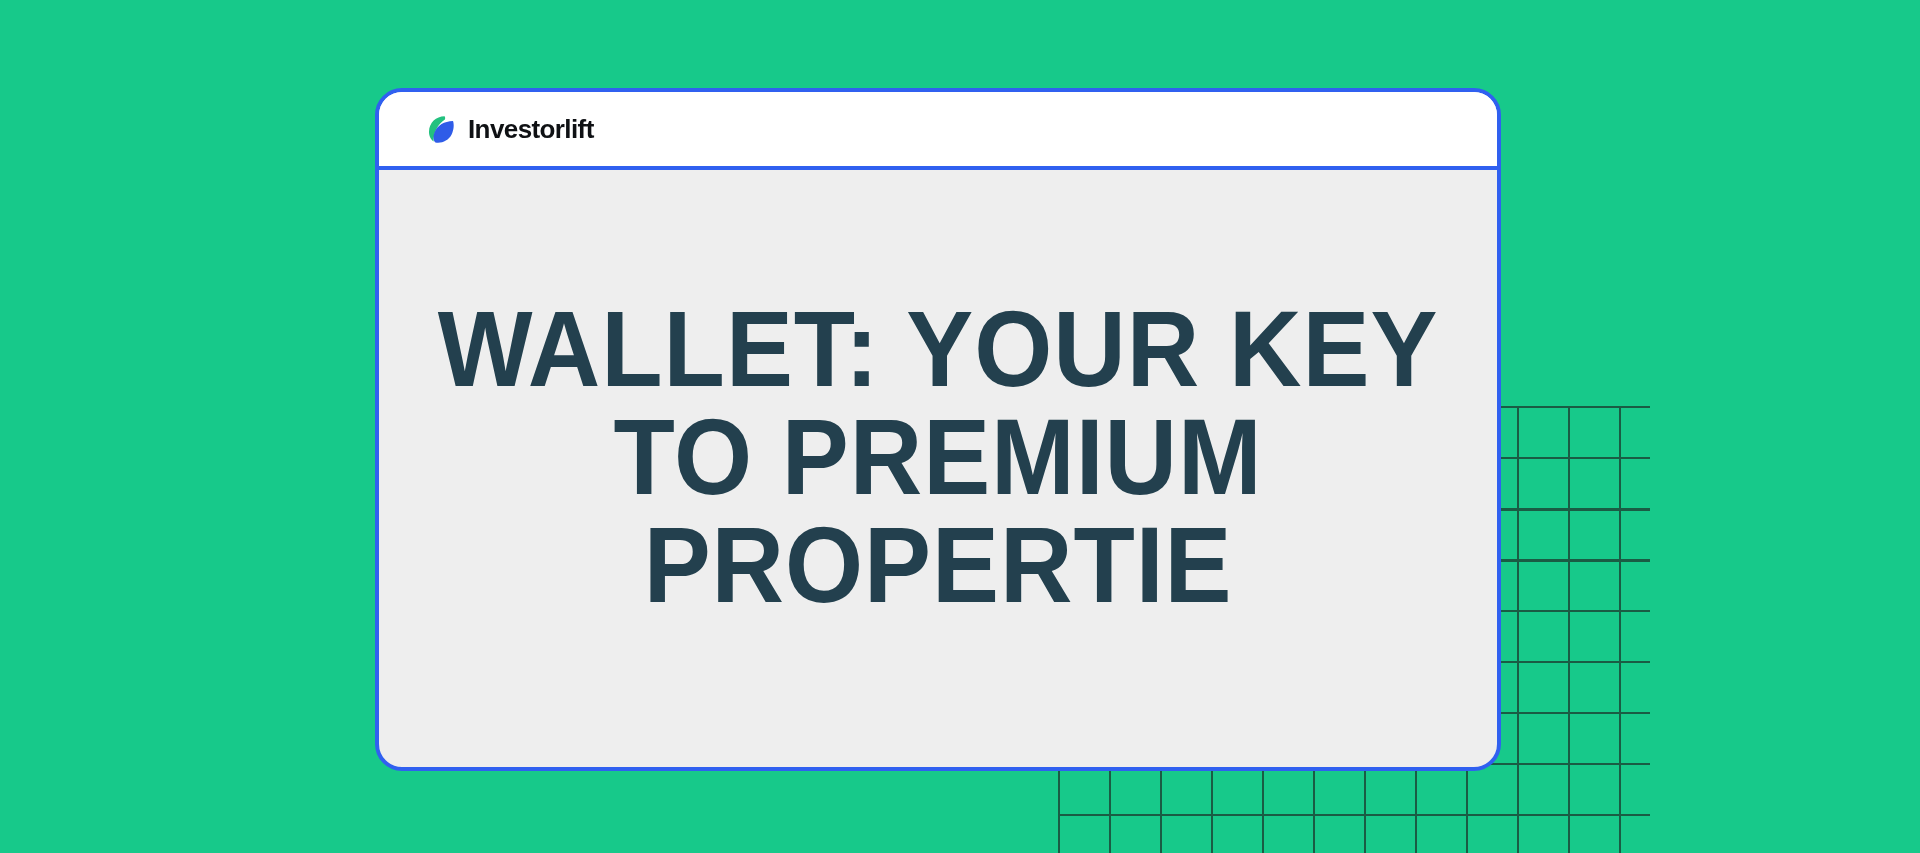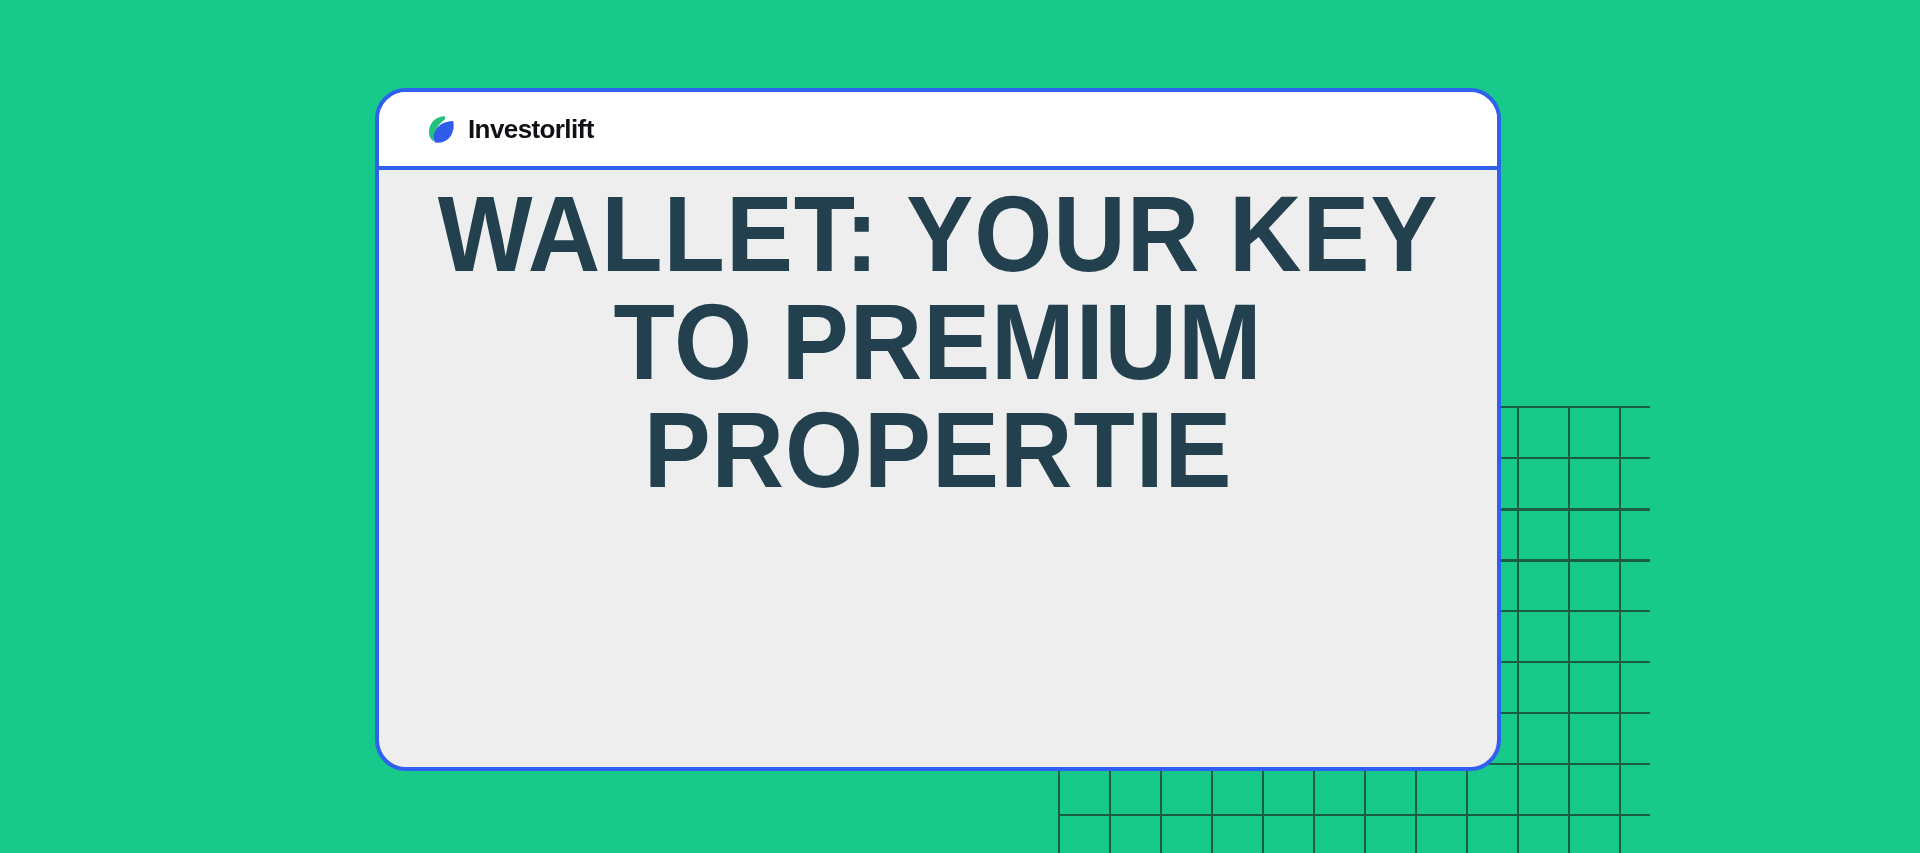--- a/index.html
+++ b/index.html
@@ -78,21 +78,21 @@
     letter-spacing:-0.6px;
     color:#0f1114;
     line-height:1;
     white-space:nowrap;
   }
 
   
   #card-body {
     flex:1 1 auto;
     display:flex;
-    align-items:flex-start;
+    align-items:center;
     justify-content:center;
     padding:10px 40px 34px 40px;
   }
 
   #headline {
     text-align:center;
     color:#23404e;
     font-family:"Liberation Sans Narrow","Liberation Sans", sans-serif;
     font-weight:bold;
     font-size:108px;
@@ -106,21 +106,21 @@
 
   #headline .hl-line { display:block; }
 </style>
 </head>
 <body>
 
 <div id="stage" style="background: rgb(23, 201, 138);">
 
   <div id="grid-decoration" style="background-image: repeating-linear-gradient(to right, rgb(26, 92, 68) 0px, rgb(26, 92, 68) 2.5px, transparent 2.5px, transparent 51px), repeating-linear-gradient(rgb(26, 92, 68) 0px, rgb(26, 92, 68) 2.5px, transparent 2.5px, transparent 51px);"></div>
 
-  <div id="card" style="border-color: rgb(48, 96, 240); background: rgb(238, 238, 238); border-radius: 31px;">
+  <div id="card" style="border-color: rgb(48, 96, 240); background: rgb(238, 238, 238);">
 
     <div id="card-header" style="background: rgb(255, 255, 255); border-bottom-color: rgb(48, 96, 240);">
       <div id="brand">
 
         <svg id="logo-mark" viewBox="0 0 32 32" xmlns="http://www.w3.org/2000/svg">
 
           <path d="M19.6 3.2 C 11.0 3.4, 4.2 9.6, 4.0 18.4
                    C 3.9 23.0, 6.0 26.6, 8.6 28.4
                    C 8.3 20.0, 12.6 11.2, 19.9 6.4
                    C 20.4 5.2, 20.2 4.0, 19.6 3.2 Z" fill="#23c17f"></path>

